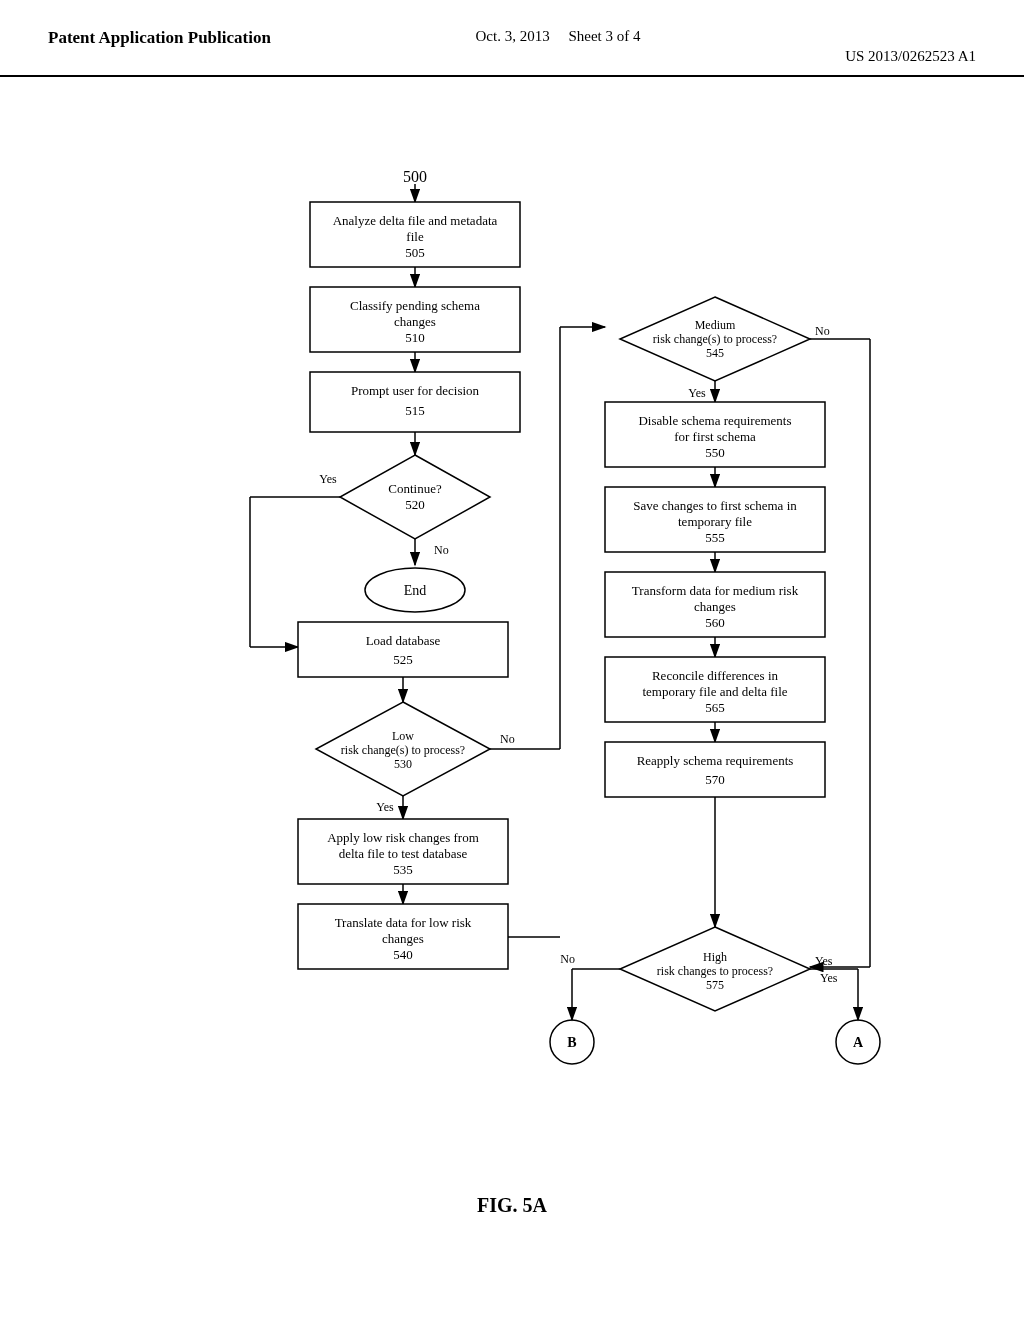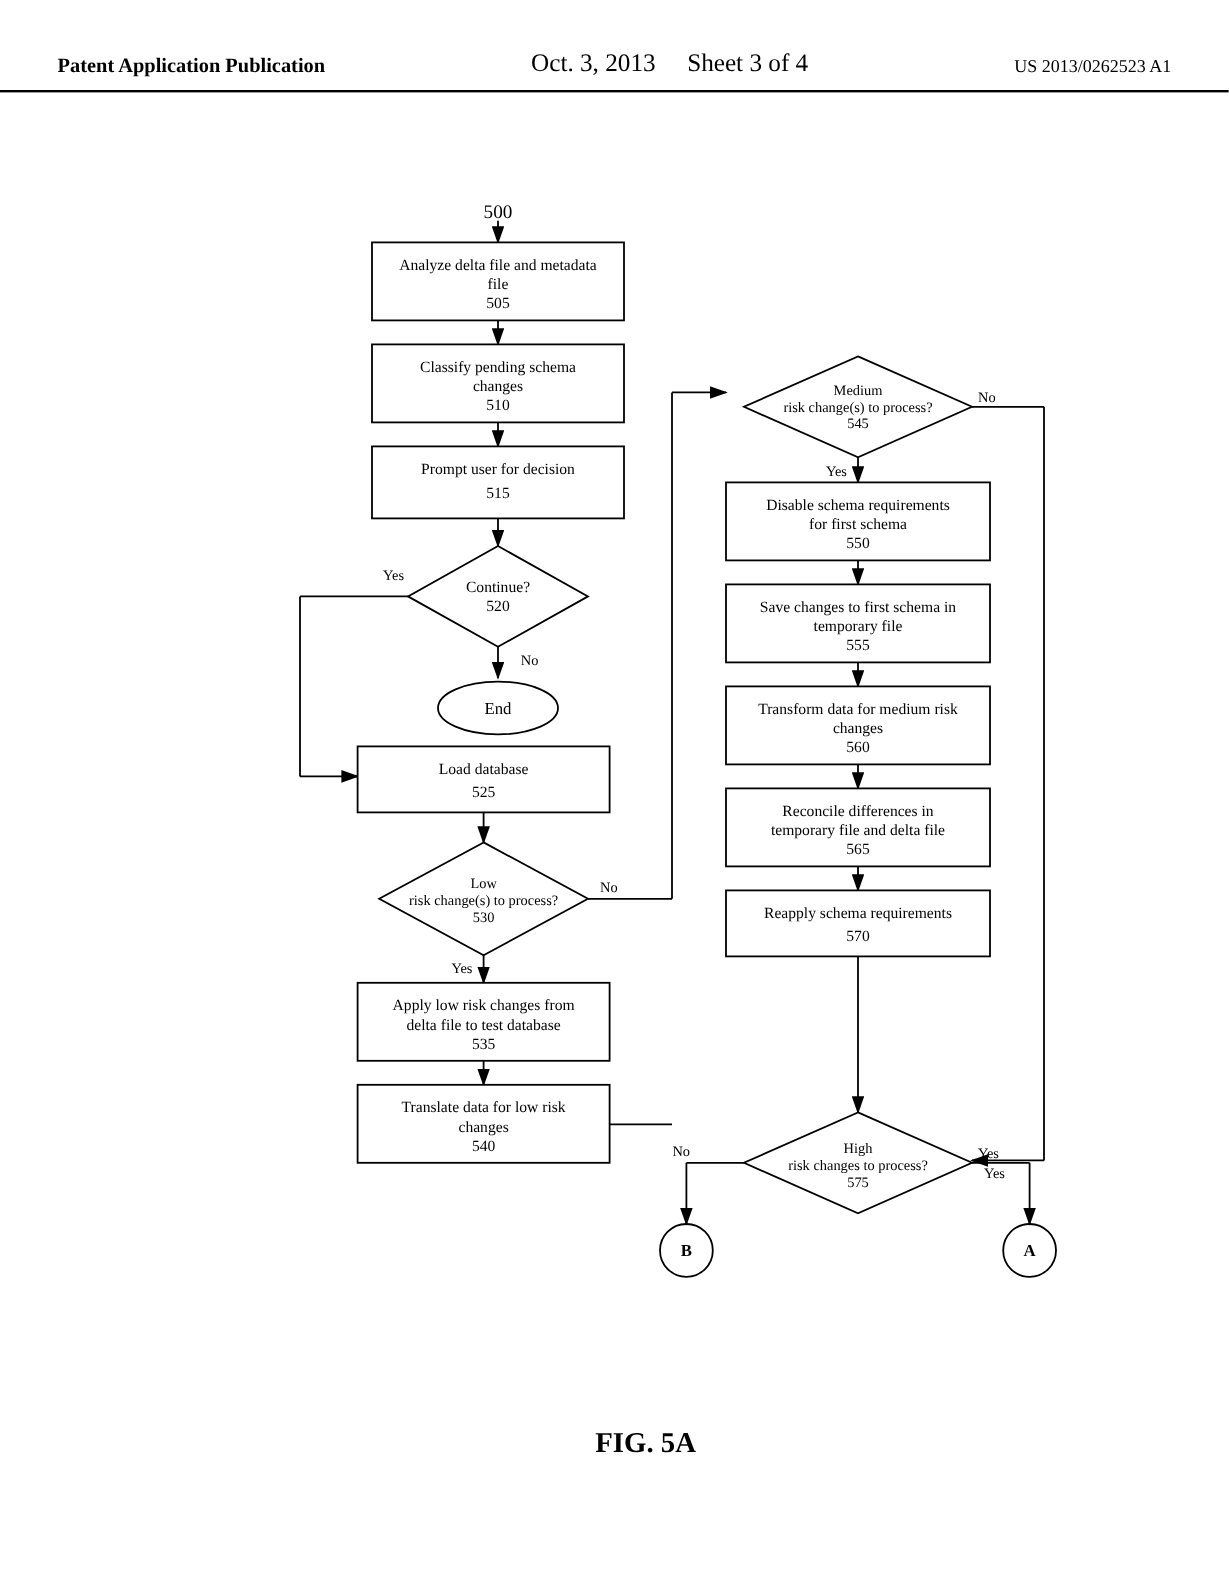--- a/index.html
+++ b/index.html
@@ -8,33 +8,33 @@
       font-family: 'Times New Roman', Times, serif;
       width: 1024px;
       min-height: 1320px;
       position: relative;
       overflow-x: hidden;
     }
 
     .page-header {
       display: flex;
       justify-content: space-between;
-      align-items: flex-end;
+      align-items: flex-start;
       padding: 28px 48px 0 48px;
       border-bottom: 2px solid #000;
       padding-bottom: 10px;
     }
 
     .header-left {
       font-size: 17px;
       font-weight: bold;
     }
 
     .header-center {
-      font-size: 21px;
+      font-size: 15px;
       text-align: center;
     }
 
     .header-right {
       font-size: 15px;
       text-align: right;
       margin-top: 20px;
     }
 
     .diagram-area {
@@ -51,24 +51,23 @@
       left: 0;
       width: 100%;
       height: 100%;
     }
 
     .fig-caption {
       position: absolute;
       bottom: 30px;
       left: 50%;
       transform: translateX(-50%);
-      font-size: 24px;
+      font-size: 20px;
       font-weight: bold;
       text-align: center;
-      margin-left: 26px;
     }
   </style>
 </head>
 <body>
 
 <div class="page-header">
   <div class="header-left">Patent Application Publication</div>
   <div class="header-center">
     <span>Oct. 3, 2013</span>&nbsp;&nbsp;&nbsp;&nbsp;
     <span>Sheet 3 of 4</span>

